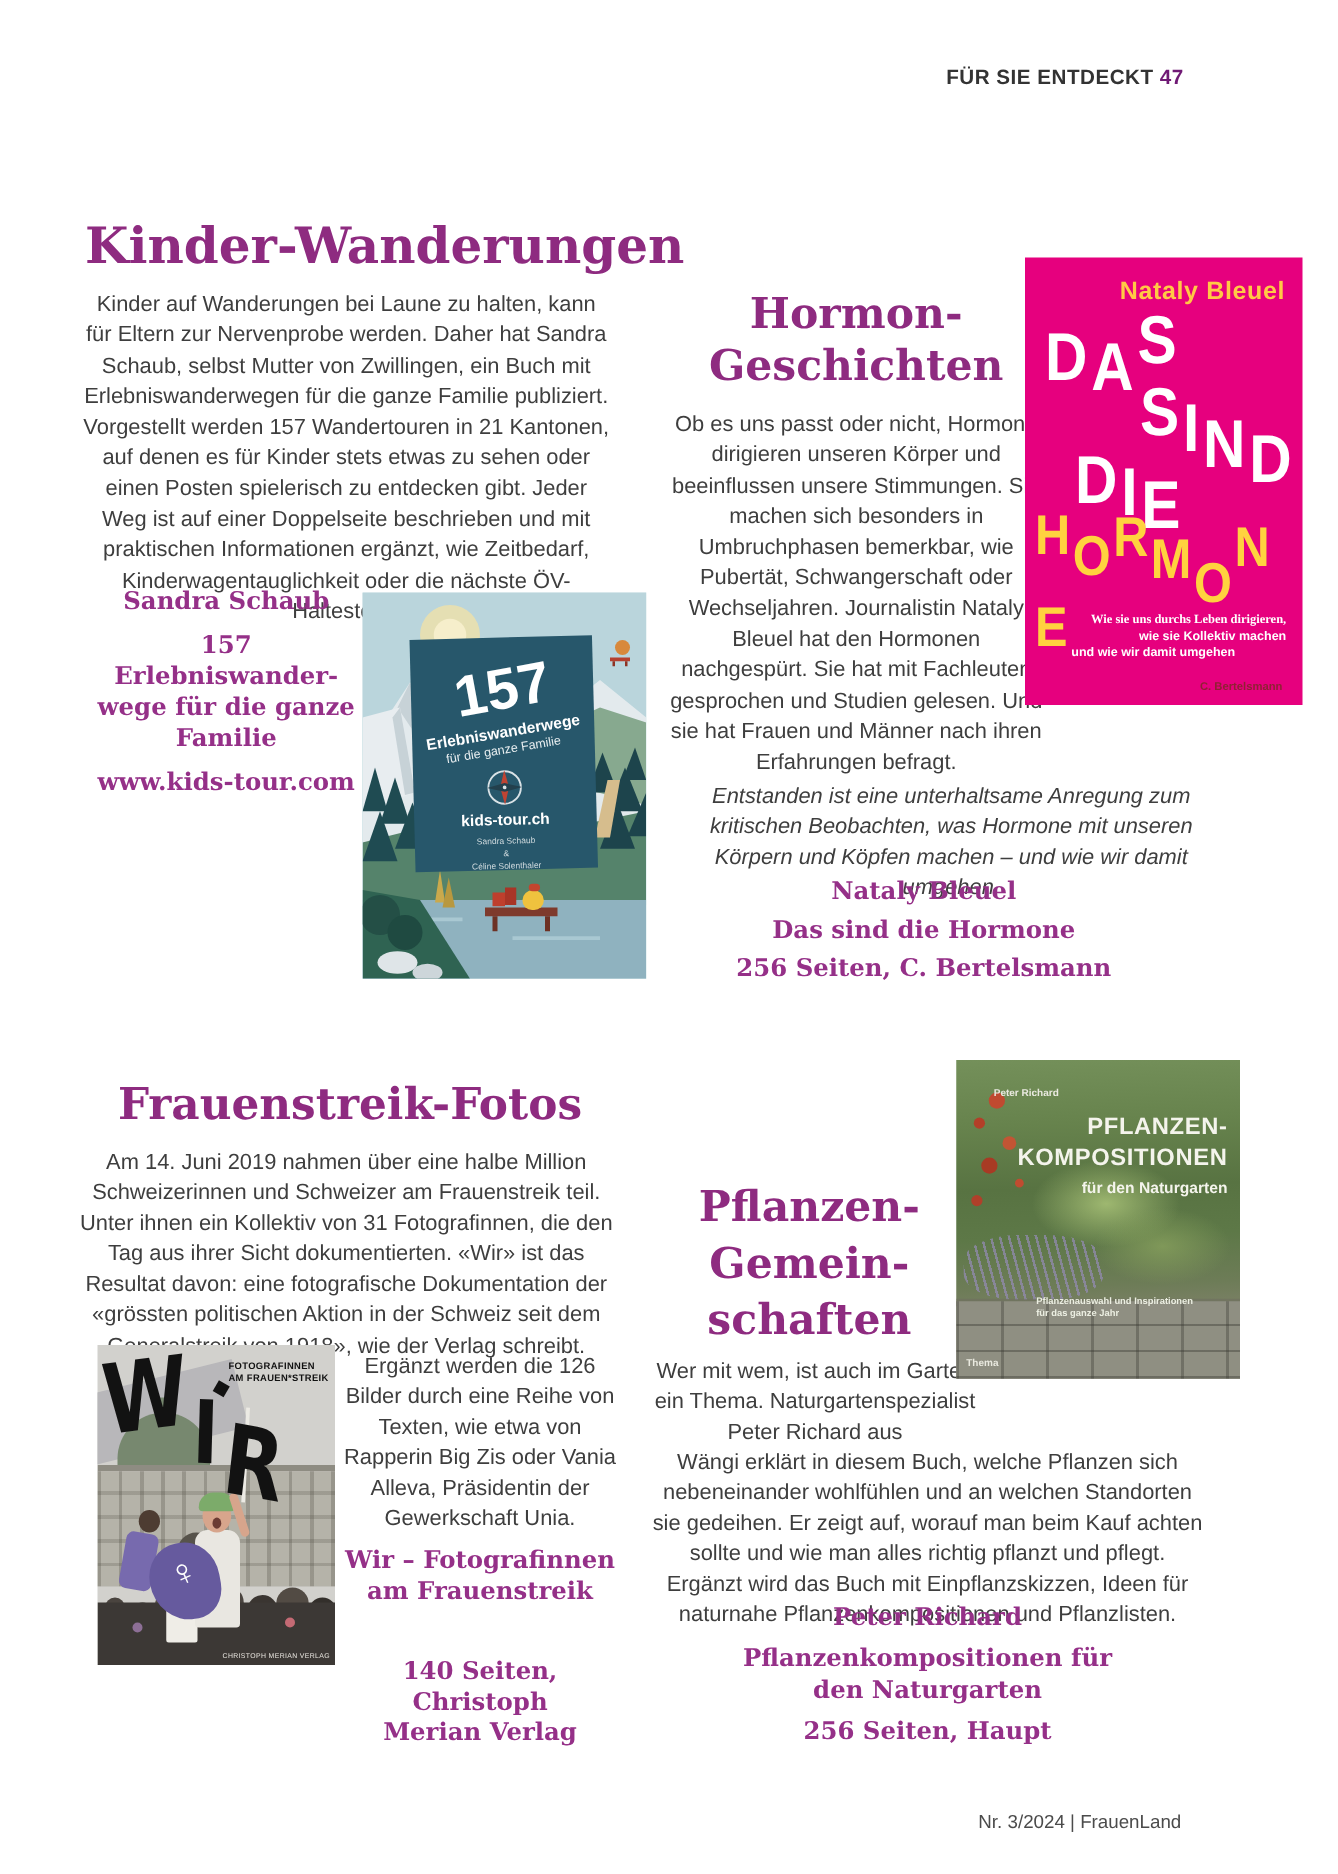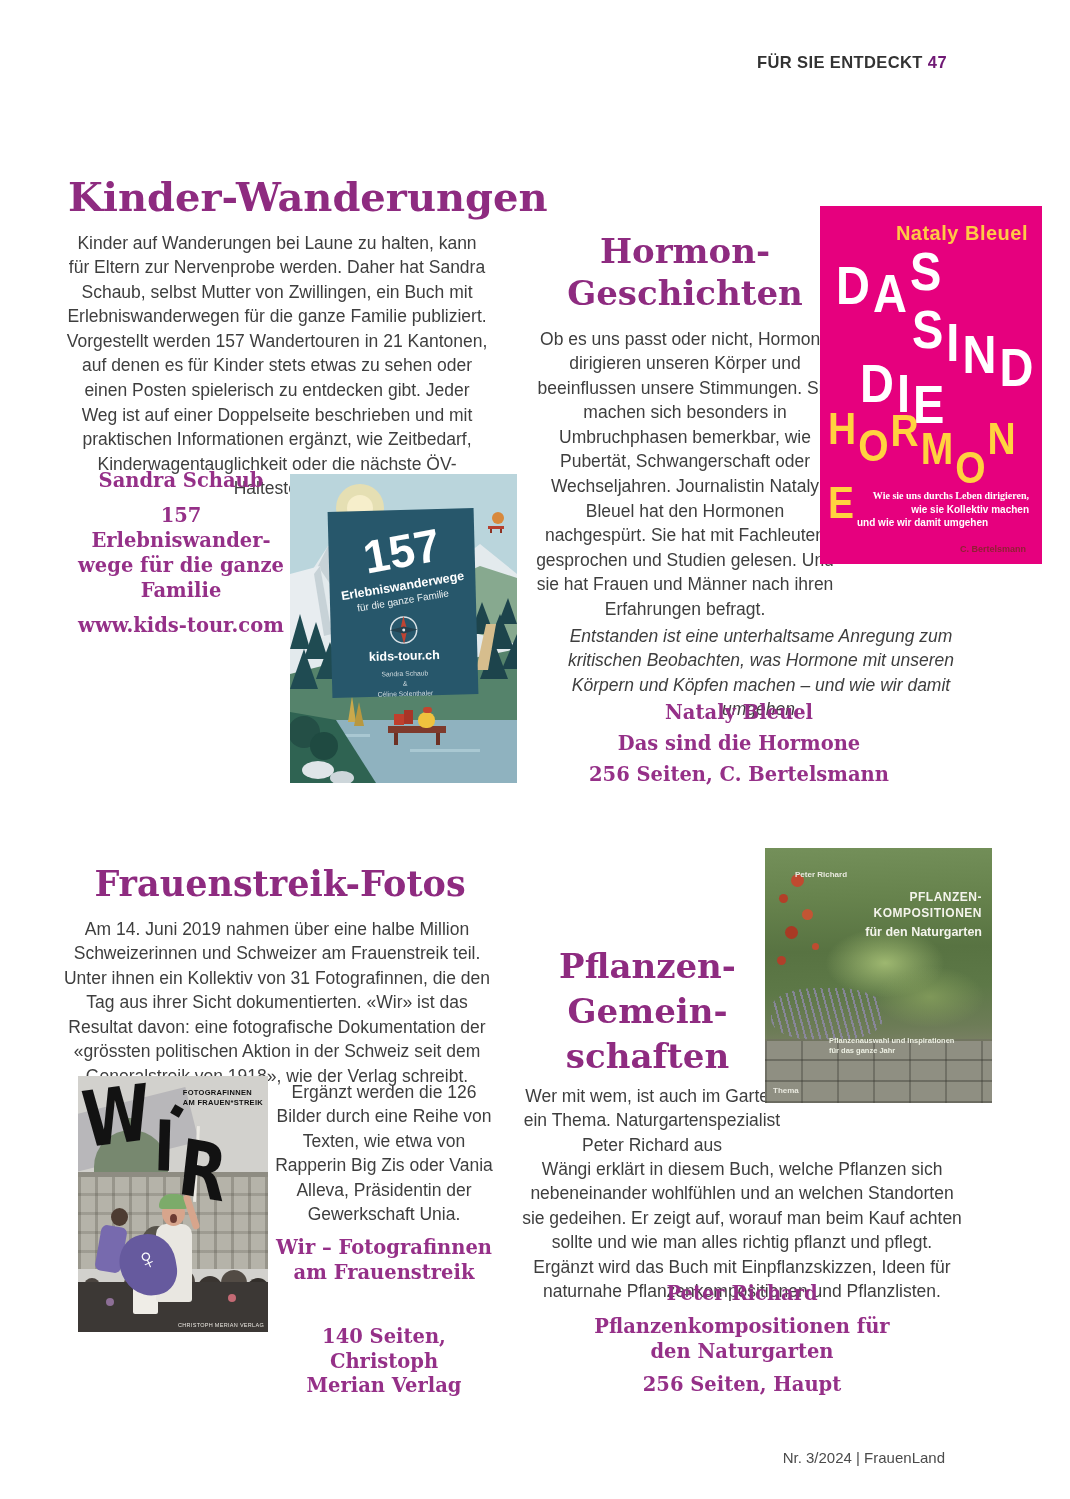--- a/index.html
+++ b/index.html
@@ -110,21 +110,21 @@
     background:radial-gradient(ellipse,rgba(140,165,95,.7),transparent 70%);}
   .cp-lavender{position:absolute;left:6px;top:140px;width:112px;height:52px;border-radius:40%;opacity:.9;
     background:repeating-linear-gradient(75deg,transparent 0 5px,rgba(150,140,185,.75) 5px 7px);}
   .cp-wall{position:absolute;left:0;bottom:0;width:227px;height:62px;background-color:#8f8f82;
     background-image:repeating-linear-gradient(0deg,rgba(55,55,48,.4) 0 2px,transparent 2px 21px),
                      repeating-linear-gradient(90deg,rgba(55,55,48,.35) 0 2px,transparent 2px 36px);}
   .cp-wall-top{position:absolute;left:0;bottom:58px;width:227px;height:6px;background:#6f7060;opacity:.7;}
   .cp-author{position:absolute;left:30px;top:22px;font-size:8px;color:#e9e9df;font-weight:700;}
   .cp-title{position:absolute;right:10px;top:42px;text-align:right;color:#f4f4ec;font-weight:700;
             line-height:1.3;}
-  .cp-title .t1,.cp-title .t2{font-size:12px;letter-spacing:.5px;}
+  .cp-title .t1,.cp-title .t2{font-size:19px;letter-spacing:.5px;}
   .cp-title .sub{font-size:12.5px;margin-top:3px;}
   .cp-tag{position:absolute;left:64px;top:188px;width:130px;font-size:7.5px;color:#ecefe2;font-weight:700;
           line-height:10px;text-align:left;}
   .cp-pub{position:absolute;left:8px;bottom:8px;font-size:8px;color:#e9e9df;font-weight:700;}
 
   
   #cover-wir{left:78px;top:1076px;width:190px;height:256px;background:#d2d1cd;}
   .cw-flag{position:absolute;left:-14px;top:26px;width:130px;height:56px;background:#b8b7ba;
            transform:rotate(-14deg);}
   .cw-dome{position:absolute;left:16px;top:54px;width:74px;height:42px;background:#77886f;

